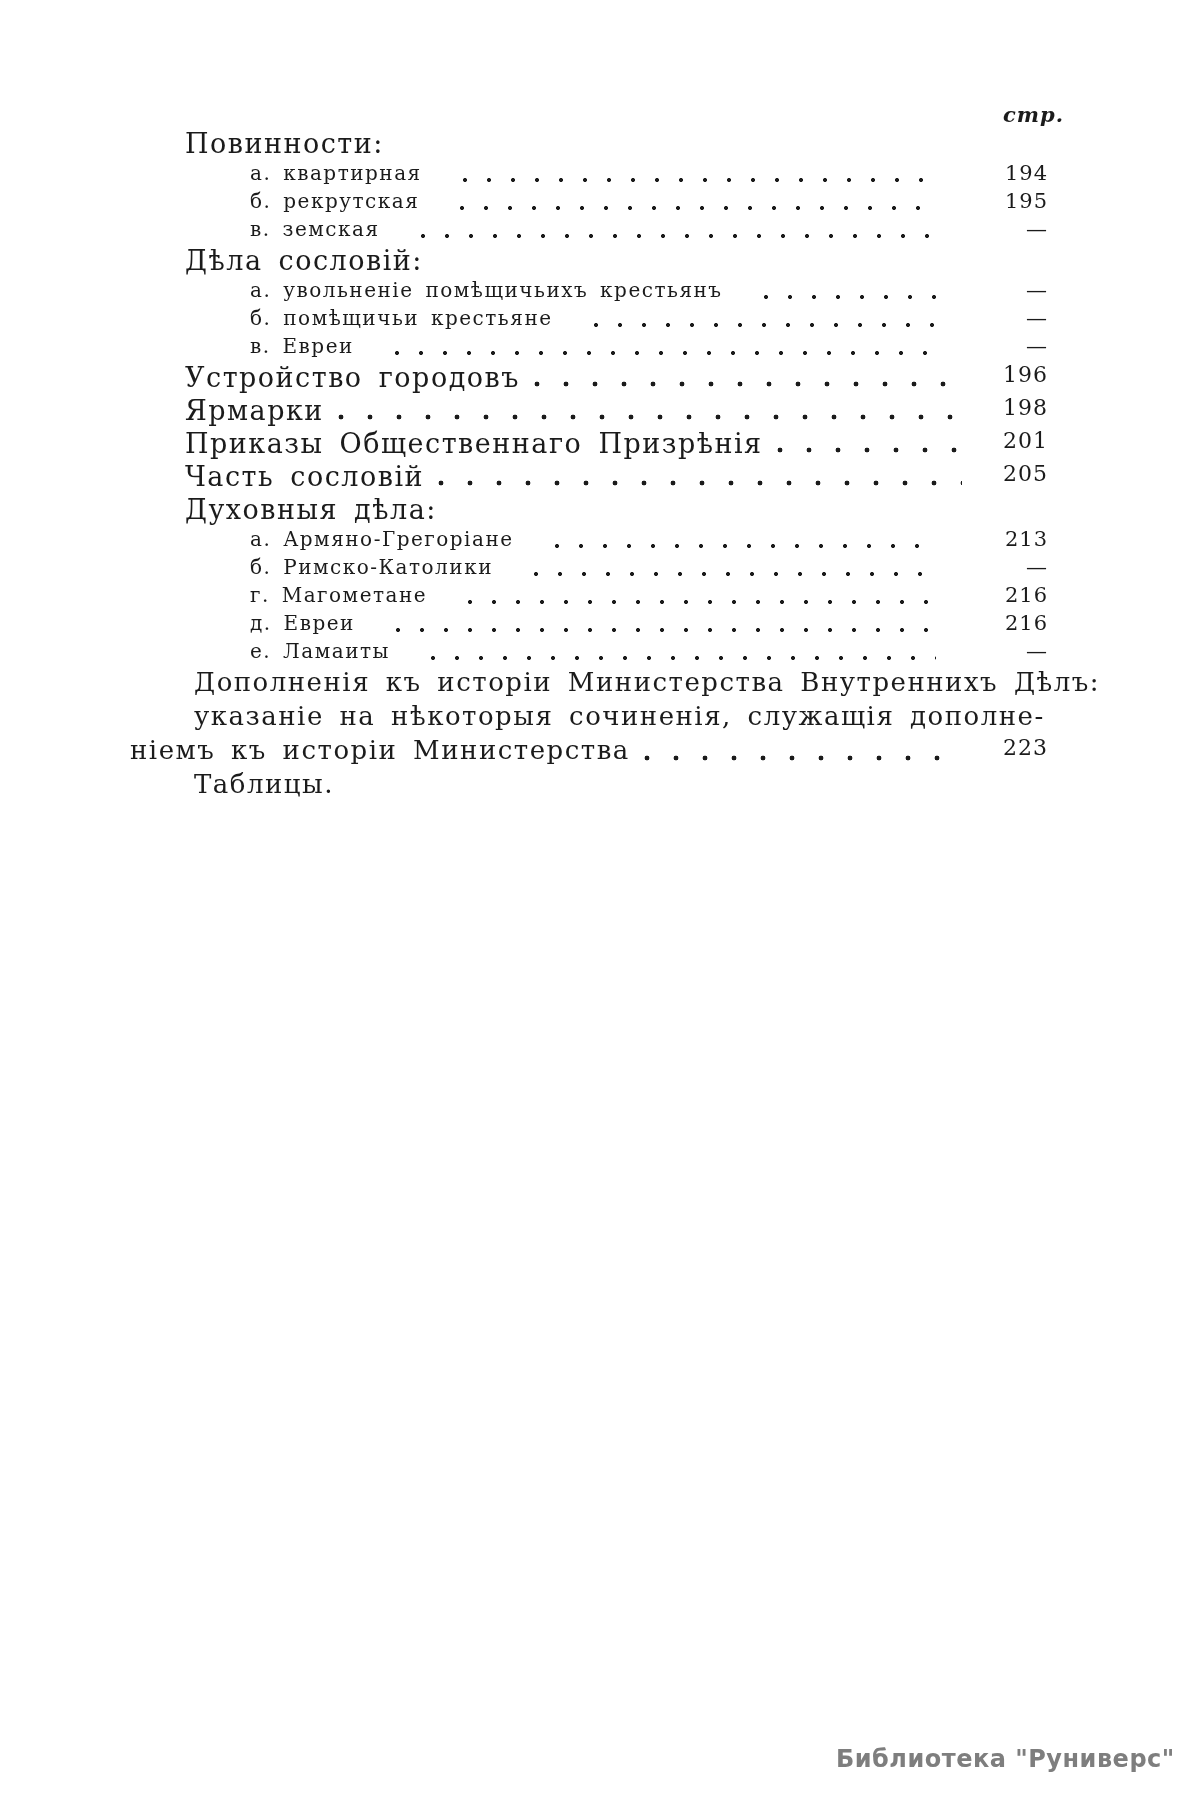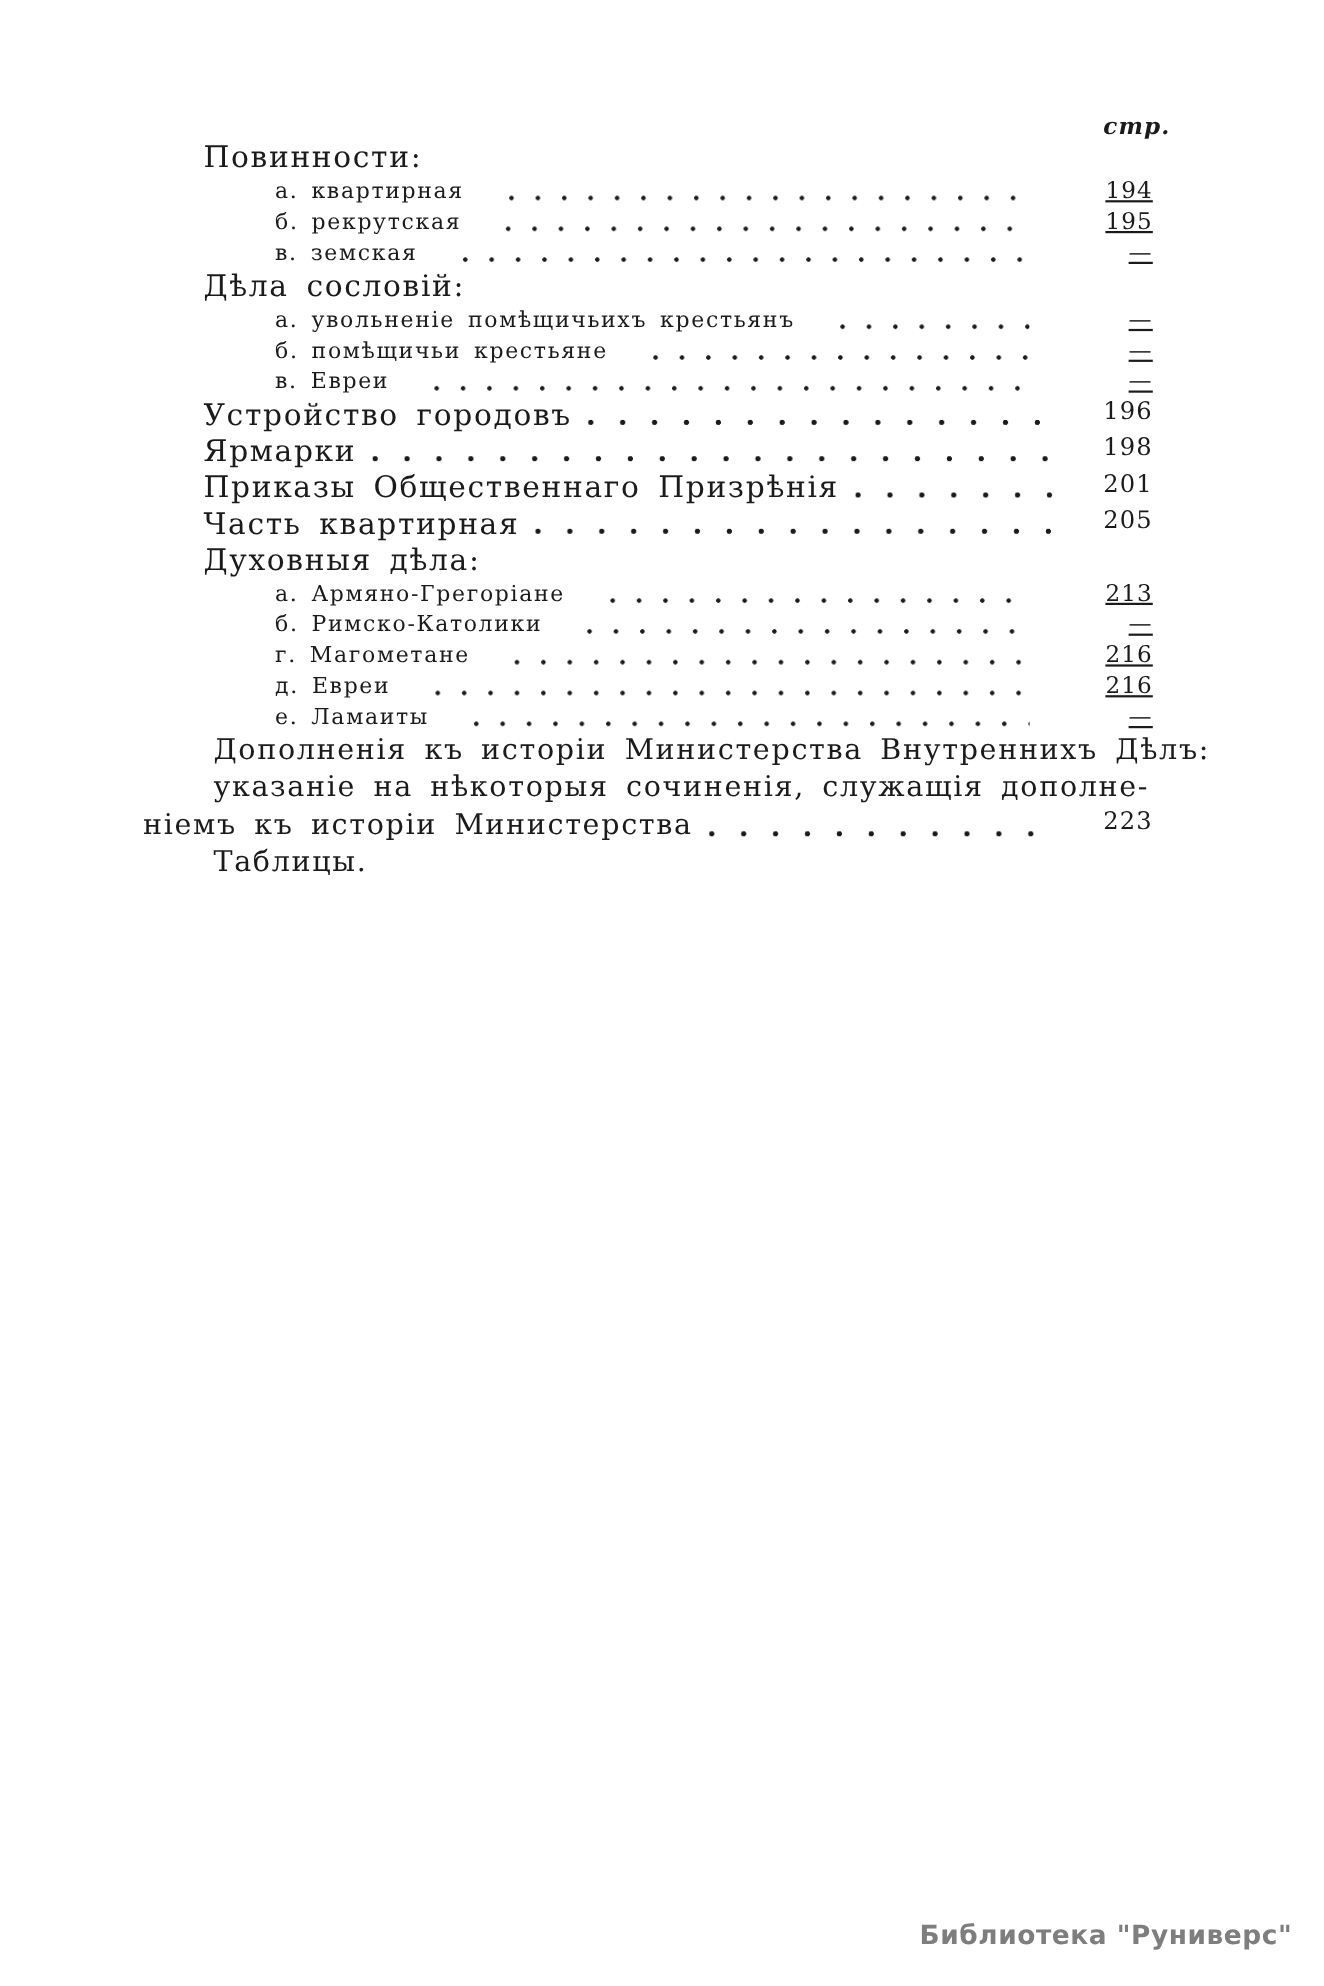--- a/index.html
+++ b/index.html
@@ -62,21 +62,21 @@
     background-image: radial-gradient(circle at 3px 4px, #1b1b1b 1.7px, rgba(0,0,0,0) 2.3px);
     background-size: 24px 8px;
     margin: 0 10px 5px 12px;
   }
   .page {
     flex: 0 0 74px;
     text-align: right;
     font-size: 22px;
     letter-spacing: 1px;
   }
-  .sub .page { font-size: 21px; text-decoration: underline; }
+  .sub .page { font-size: 21px; }
   .watermark {
     position: absolute;
     top: 1745px; left: 836px;
     font-family: "DejaVu Sans", sans-serif;
     font-weight: 700;
     font-size: 24px;
     color: #7e7e7e;
     letter-spacing: 0.5px;
   }
 </style>
@@ -133,21 +133,21 @@
     <span class="label">Ярмарки</span>
     <span class="leader"></span>
     <span class="page">198</span>
   </div>
     <div class="row section">
     <span class="label">Приказы Общественнаго Призрѣнія</span>
     <span class="leader"></span>
     <span class="page">201</span>
   </div>
     <div class="row section">
-    <span class="label">Часть квартирная</span>
+    <span class="label">Часть сословій</span>
     <span class="leader"></span>
     <span class="page">205</span>
   </div>
     <div class="row section">
     <span class="label">Духовныя дѣла:</span>
 
   </div>
     <div class="row sub">
     <span class="label">а. Армяно-Грегоріане</span>
     <span class="leader"></span>

